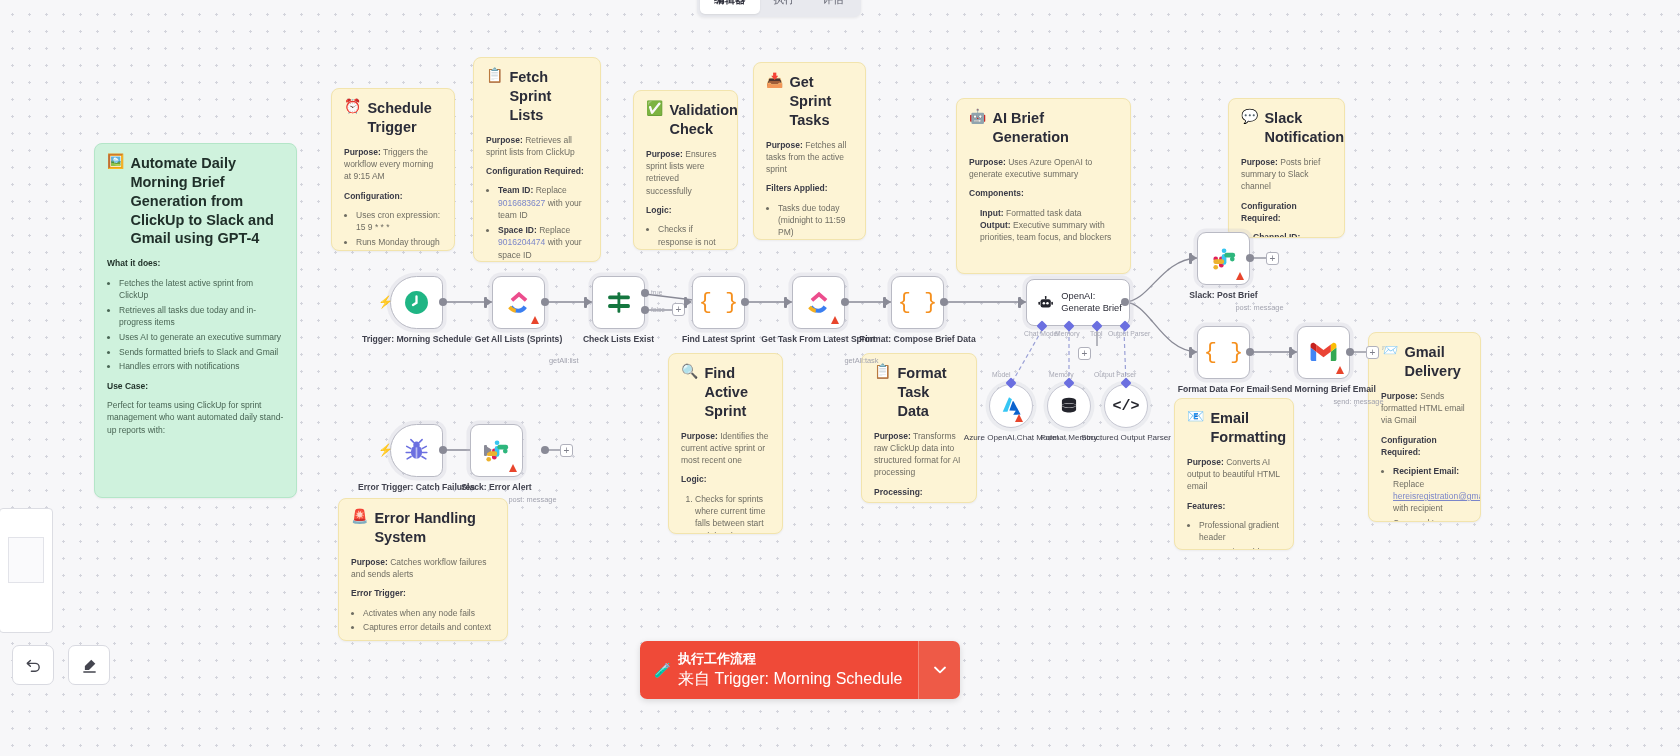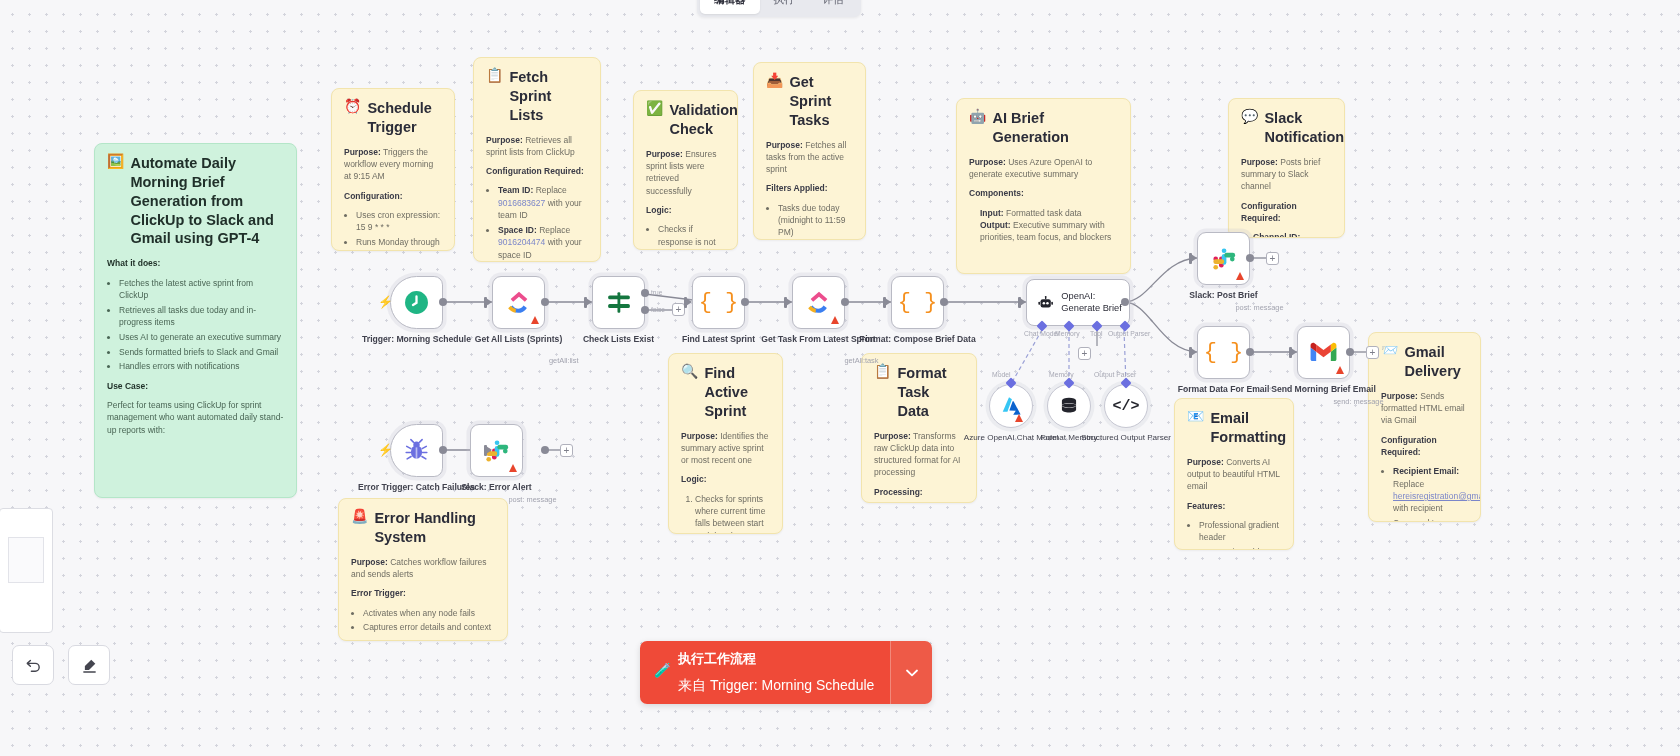--- a/index.html
+++ b/index.html
@@ -149,21 +149,21 @@
     position:absolute; left:640px; top:641px;
     display:flex; align-items:stretch;
     border-radius:7px; overflow:hidden;
     box-shadow:0 2px 6px rgba(0,0,0,.13);
   }
   .execbar .main {
     background:#ef4a38; color:#fff; padding:9px 16px 10px 38px;
     min-width:248px; position:relative;
   }
   .execbar .main .l1 { font-size:13px; font-weight:600; line-height:1.35; }
-  .execbar .main .l2 { font-size:14px; font-weight:400; line-height:1.35;margin-top:8px; }
+  .execbar .main .l2 { font-size:16px; font-weight:400; line-height:1.35; }
   .execbar .main .flask { position:absolute; left:14px; top:21px; font-size:14px; }
   .execbar .caret {
     background:#ee5a47; color:#fff; width:42px;
     display:flex;align-items:center;justify-content:center;
     border-left:1px solid rgba(255,255,255,.28); font-size:12px;
   }
 </style>
 </head>
 <body>
 
@@ -301,21 +301,21 @@
     <li><b>Channel ID:</b>   </li>
 
   </ul>
 </div>
 
 <div class="note" style="left:668px; top:353px; width:115px; height:181px;">
   <h3>
       <span class="emo">🔍</span>
       <span>Find Active Sprint</span>
     </h3>
-  <p><b>Purpose:</b> <span>Identifies the summary active sprint or most recent one</span></p>
+  <p><b>Purpose:</b> <span>Identifies the current active sprint or most recent one</span></p>
   <p><b>Logic:</b></p>
   <ol>
     <li>Checks for sprints where current time falls between start and due dates</li>
 
   </ol>
 
 </div>
 
 <div class="note" style="left:861px; top:353px; width:116px; height:150px;">
   <h3>

